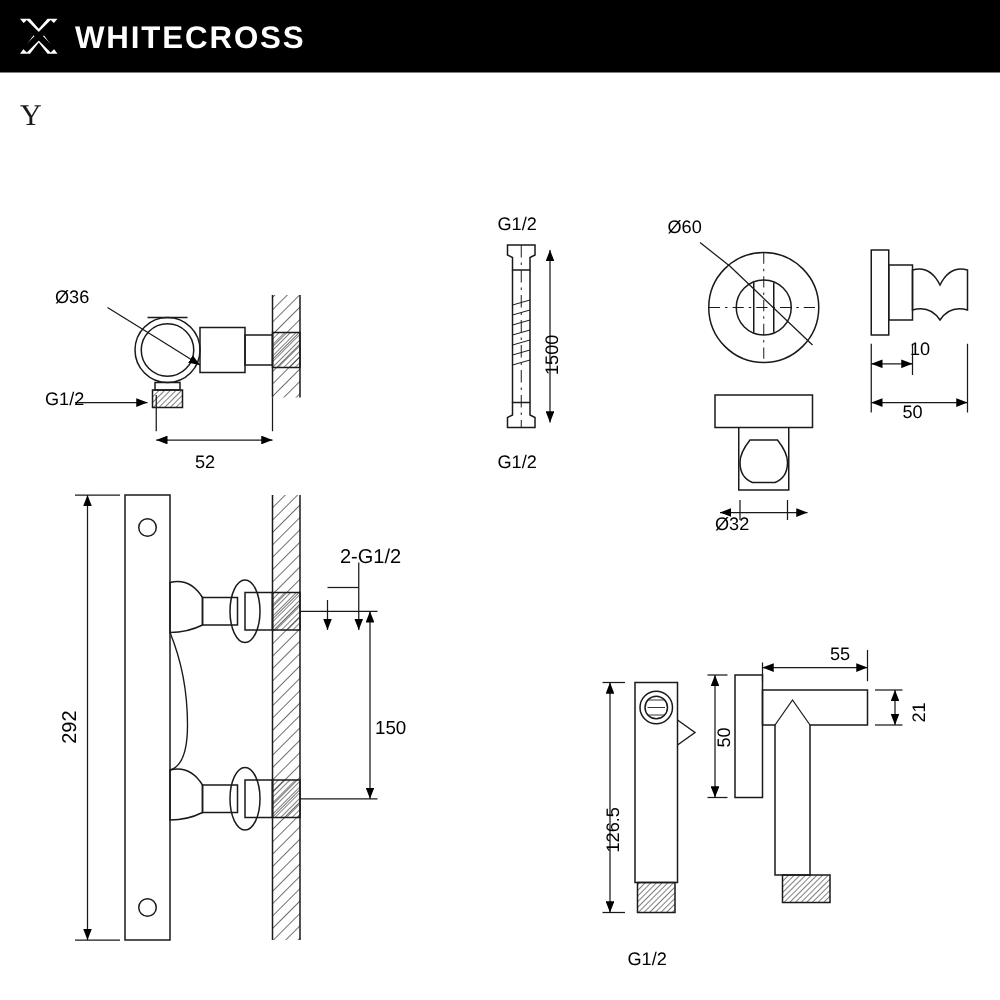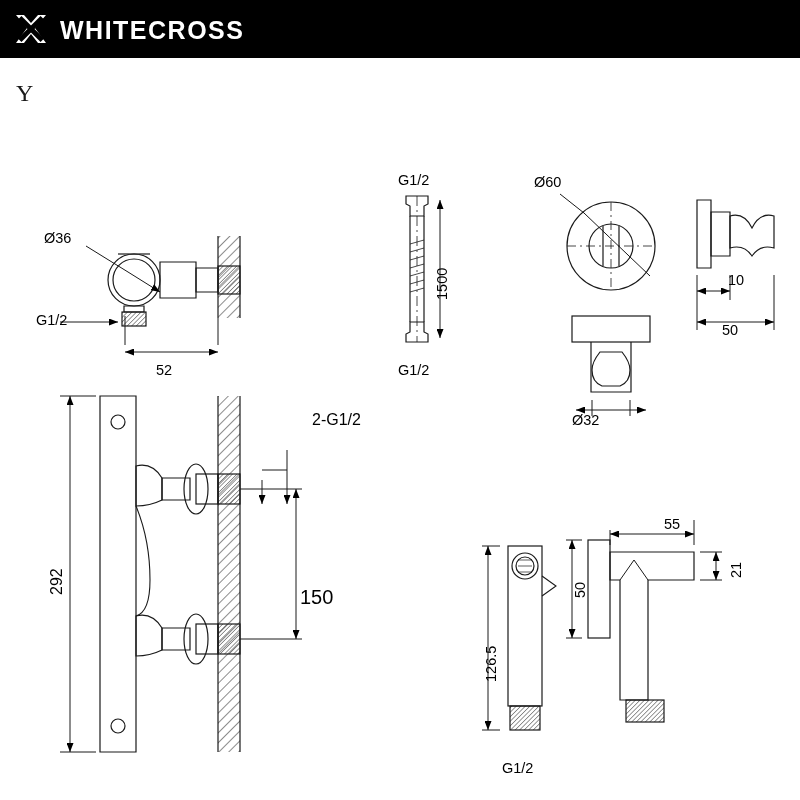--- a/index.html
+++ b/index.html
@@ -243,22 +243,22 @@
   <div class="dim-label" style="left:398px; top:172px;">G1/2</div>
   <div class="dim-label" style="left:398px; top:362px;">G1/2</div>
   <div class="dim-label vert" style="left:434px; top:300px;">1500</div>
 
   <div class="dim-label" style="left:534px; top:174px;">Ø60</div>
   <div class="dim-label" style="left:728px; top:272px;text-align:center;">10</div>
   <div class="dim-label" style="left:722px; top:322px;">50</div>
   <div class="dim-label" style="left:572px; top:412px;">Ø32</div>
 
   <div class="dim-label vert" style="left:48px; top:595px; font-size:16px;">292</div>
-  <div class="dim-label" style="left:300px; top:586px; font-size:20px;">150</div>
-  <div class="dim-label" style="left:272px; top:411px; font-size:16px;margin-left:40px;">2-G1/2</div>
+  <div class="dim-label" style="left:300px; top:574px; font-size:15px;">150</div>
+  <div class="dim-label" style="left:272px; top:437px; font-size:16px;">2-G1/2</div>
 
   <div class="dim-label" style="left:640px; top:516px;margin-left:24px;">55</div>
   <div class="dim-label vert" style="left:728px; top:578px;">21</div>
   <div class="dim-label vert" style="left:572px; top:598px;">50</div>
   <div class="dim-label vert" style="left:483px; top:682px;">126.5</div>
   <div class="dim-label" style="left:502px; top:760px;">G1/2</div>
 
 </div>
 
 </body></html>

